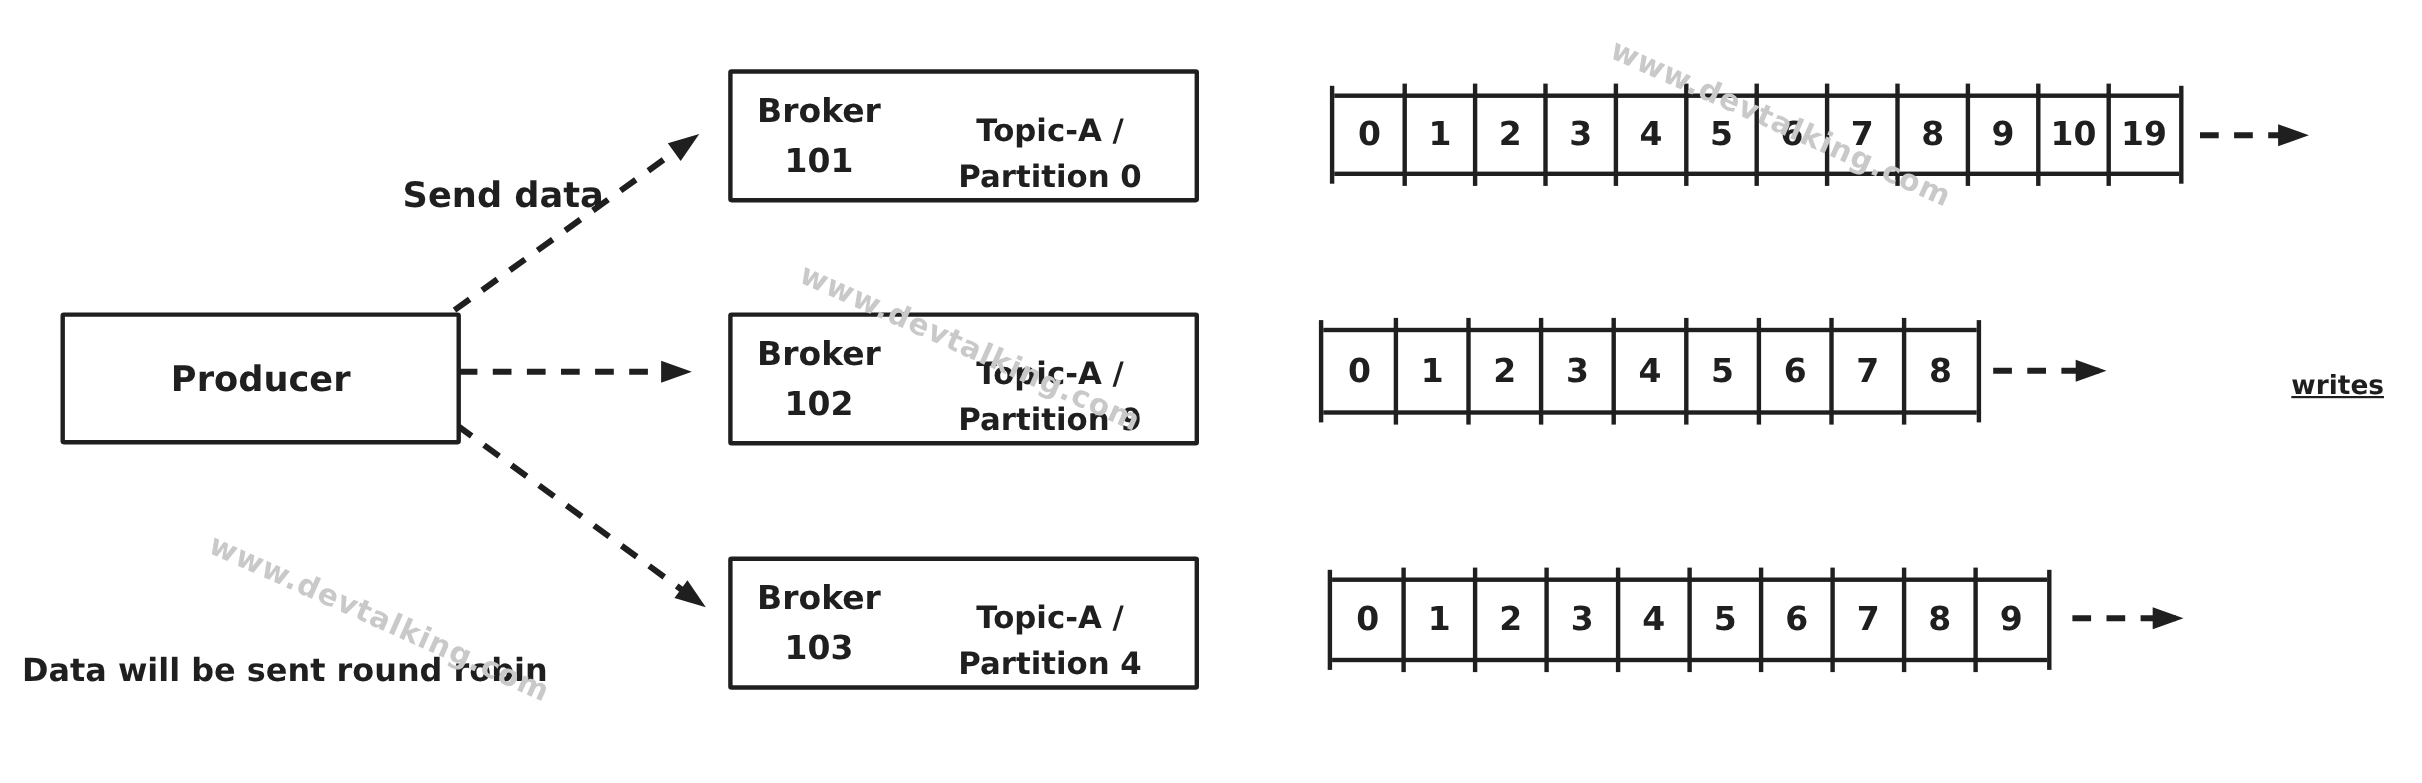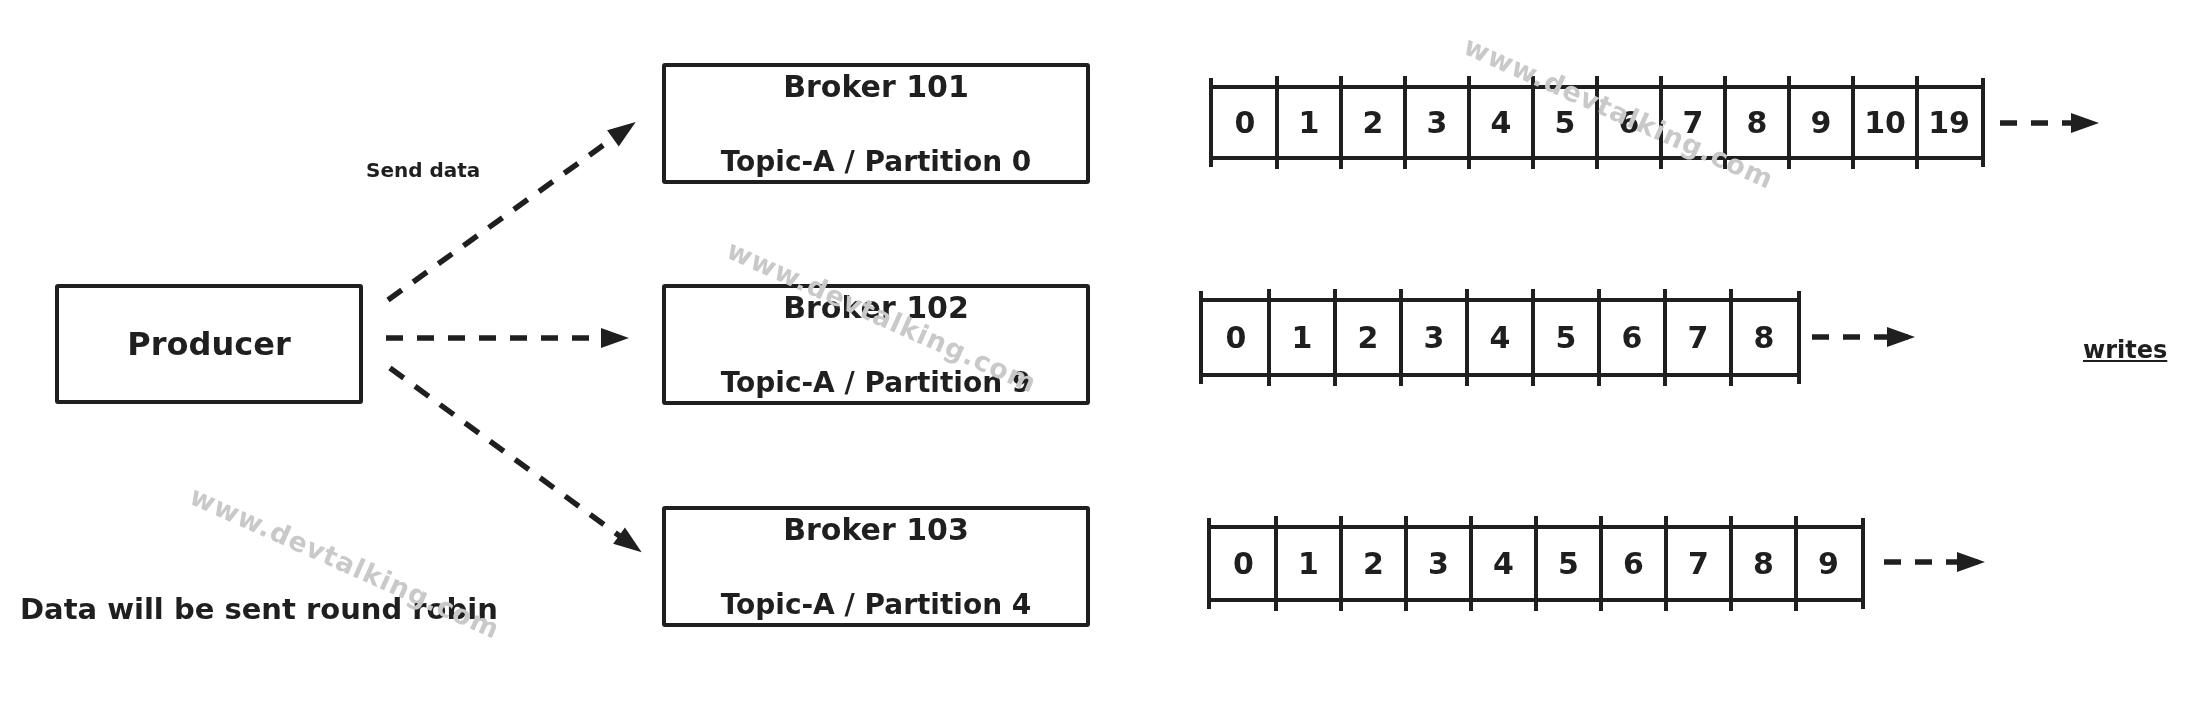--- a/index.html
+++ b/index.html
@@ -12,26 +12,26 @@
     overflow:hidden;
   }
   .arrows{position:absolute;left:0;top:0;width:2202px;height:712px;}
 
   
   .box{
     position:absolute;
     border:4px solid #1f1f1f;
     border-radius:3px;
     background:#ffffff;
-    display:flex;flex-direction:column;
+    display:flex;flex-direction:row;
     align-items:center;justify-content:center;
     text-align:center;
     box-sizing:border-box;
   }
-  .producer-box{left:55px;top:284px;width:308px;height:120px;}
+  .producer-box{left:55px;top:284px;width:364px;height:120px;}
   .producer-box .box-title{font-size:32px;font-weight:700;}
 
   .broker-box{left:662px;width:428px;height:121px;line-height:1.5;}
   .broker-box .box-title{font-size:30px;font-weight:700;}
   .broker-box .box-subtitle{font-size:28px;font-weight:700;margin-top:32px;}
   .broker-1{top:63px;}
   .broker-2{top:284px;}
   .broker-3{top:506px;text-align:center;}
 
   
@@ -59,21 +59,21 @@
   .cell + .cell::before{
     content:"";position:absolute;left:-2px;top:-13px;
     height:calc(100% + 26px);width:4px;background:#1f1f1f;
   }
   .strip-1{left:1213px;top:85px;height:75px;--cw:64px;}
   .strip-2{left:1203px;top:298px;height:79px;--cw:66px;}
   .strip-3{left:1211px;top:525px;height:77px;--cw:65px;}
 
   
   .label{position:absolute;font-weight:700;white-space:nowrap;}
-  .send-data{left:366px;top:158px;font-size:20px;}
+  .send-data{left:366px;top:158px;font-size:32px;}
   .writes{left:2083px;top:336px;font-size:24px;text-decoration:underline;}
   .note{left:20px;top:552px;font-size:29px;margin-top:40px;}
 
   .watermark{
     position:absolute;
     font-size:27px;font-weight:600;
     color:#c9c9c9;
     white-space:nowrap;
     transform:rotate(24deg);
     transform-origin:0 0;

